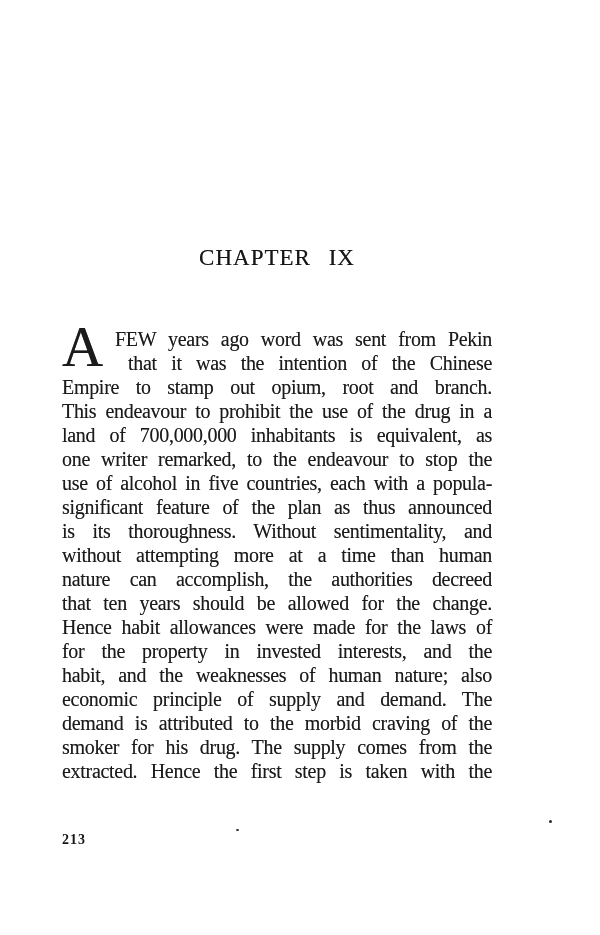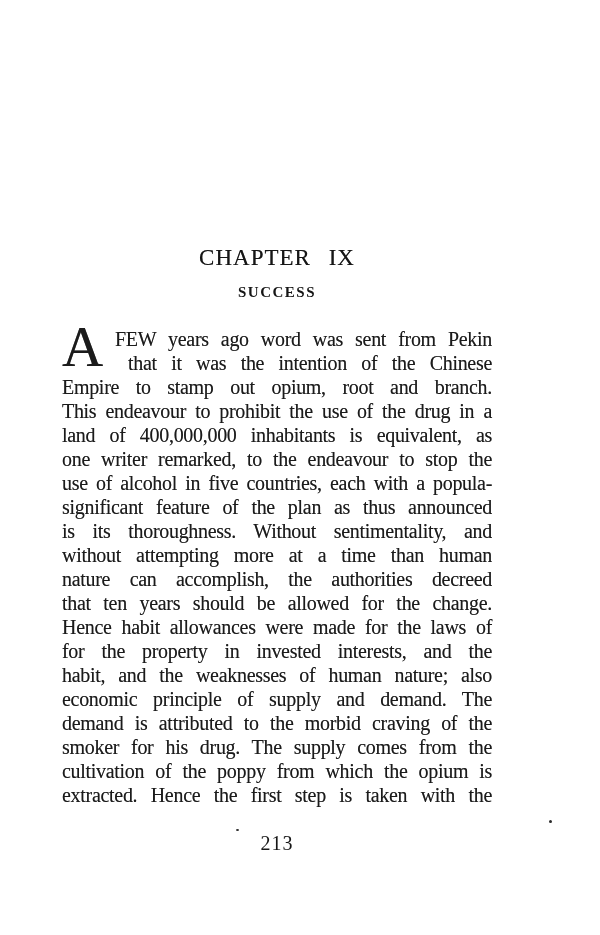--- a/index.html
+++ b/index.html
@@ -78,68 +78,65 @@
     margin-left: 53px;
   }
   .dropcap-lines .dc2 {
     padding-left: 13px;
   }
   .page-number {
     position: absolute;
     top: 832px;
     left: 62px;
     width: 430px;
-    text-align: center;
-    font-size: 20px;
-    font-weight: 400;
+    font-size: 14px;
+    font-weight: 700;
     letter-spacing: 1px;
     color: #161616;
   }
   .speck {
     position: absolute;
     background: #2a2a2a;
     border-radius: 50%;
   }
   .speck-1 { left: 549px; top: 820px; width: 3px; height: 3px; }
   .speck-2 { left: 236px; top: 829px; width: 3px; height: 2px; }
 </style>
 </head>
 <body>
 
 <div class="page">
 
   <h1 class="chapter-heading">CHAPTER IX</h1>
 
-  <h2 class="section-heading">SUCCESS</h2>
 
   <div class="body-text">
     <div class="dropcap-row">
       <span class="dropcap">A</span>
       <div class="dropcap-lines">
         <div class="line dc1">FEW years ago word was sent from Pekin</div>
         <div class="line dc2">that it was the intention of the Chinese</div>
       </div>
     </div>
     <div class="line">Empire to stamp out opium, root and branch.</div>
     <div class="line">This endeavour to prohibit the use of the drug in a</div>
-    <div class="line">land of 400,000,000 inhabitants is equivalent, as</div>
+    <div class="line">land of 700,000,000 inhabitants is equivalent, as</div>
     <div class="line">one writer remarked, to the endeavour to stop the</div>
     <div class="line">use of alcohol in five countries, each with a popula-</div>
     <div class="line">significant feature of the plan as thus announced</div>
     <div class="line">is its thoroughness. Without sentimentality, and</div>
     <div class="line">without attempting more at a time than human</div>
     <div class="line">nature can accomplish, the authorities decreed</div>
     <div class="line">that ten years should be allowed for the change.</div>
     <div class="line">Hence habit allowances were made for the laws of</div>
     <div class="line">for the property in invested interests, and the</div>
     <div class="line">habit, and the weaknesses of human nature; also</div>
     <div class="line">economic principle of supply and demand. The</div>
     <div class="line">demand is attributed to the morbid craving of the</div>
     <div class="line">smoker for his drug. The supply comes from the</div>
-    <div class="line">cultivation of the poppy from which the opium is</div>
     <div class="line">extracted. Hence the first step is taken with the</div>
   </div>
 
   <div class="page-number">213</div>
 
   <div class="speck speck-1"></div>
   <div class="speck speck-2"></div>
 
 </div>
 

